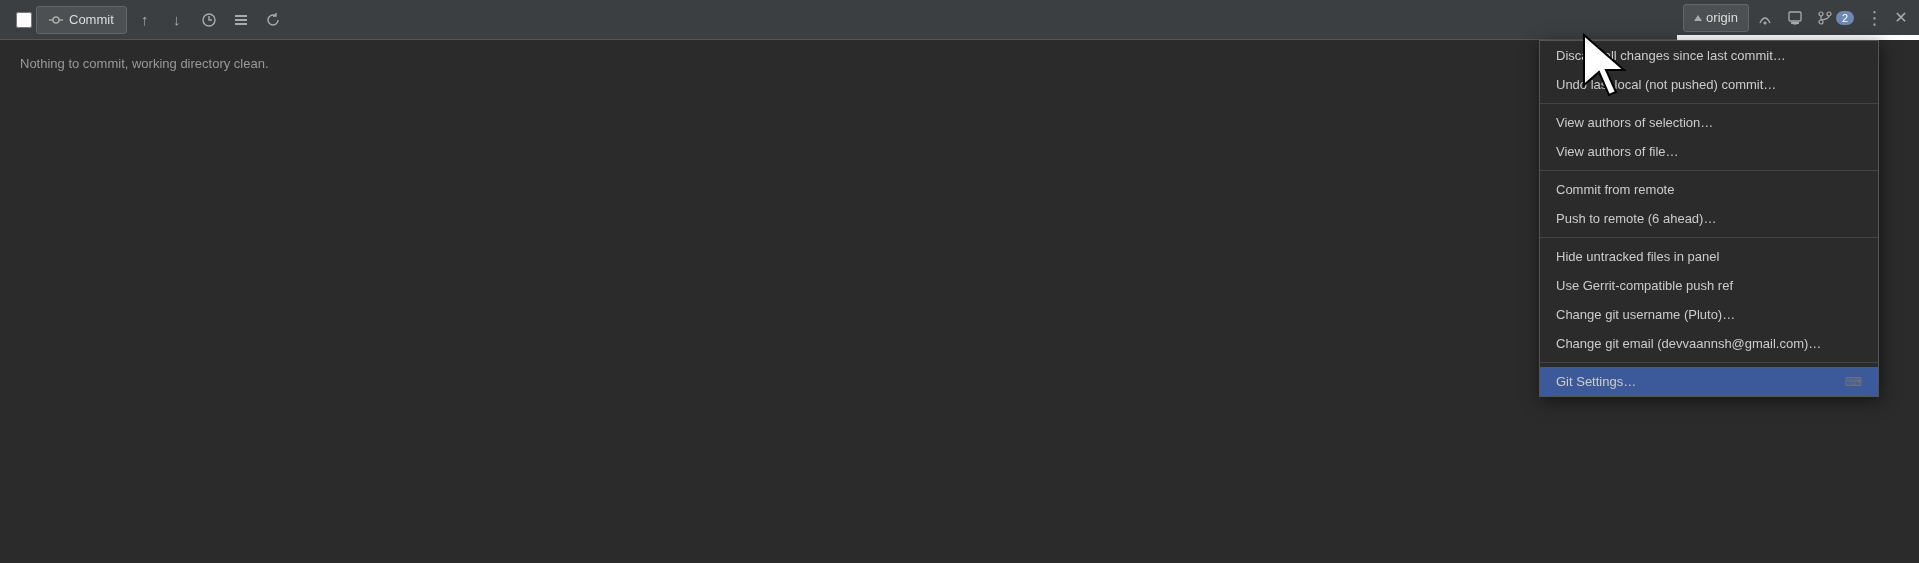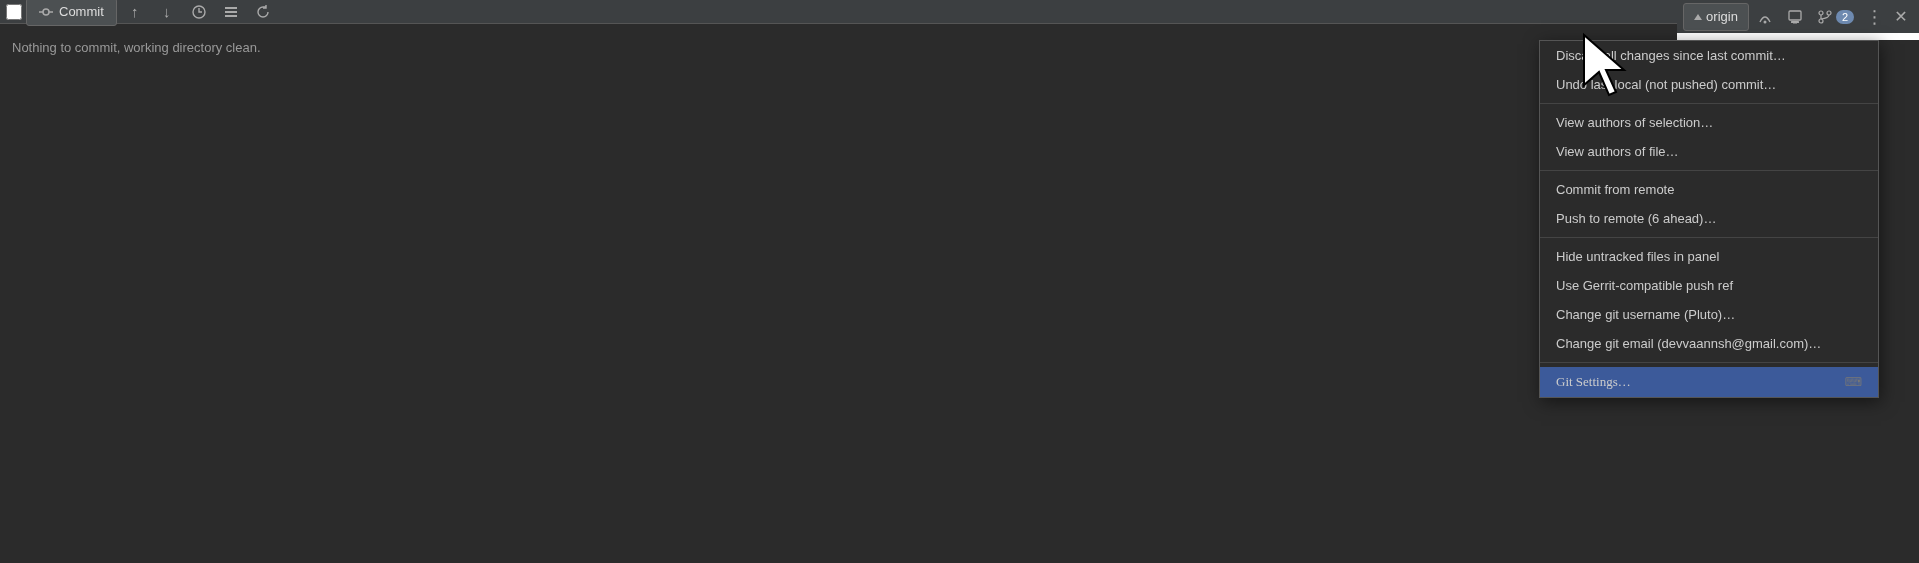--- a/index.html
+++ b/index.html
@@ -11,24 +11,24 @@
       width: 1919px;
       height: 563px;
       overflow: hidden;
       position: relative;
     }
 
     
     .toolbar {
       display: flex;
       align-items: center;
-      height: 24px;
+      height: 40px;
       background: #3c3f41;
       border-bottom: 1px solid #555;
-      padding: 0 6px;
+      padding: 0 16px;
       gap: 4px;
     }
 
     .toolbar-checkbox {
       width: 16px;
       height: 16px;
       accent-color: #555;
     }
 
     .commit-btn {
@@ -67,21 +67,21 @@
 
     
     .right-toolbar {
       position: absolute;
       top: 0;
       right: 0;
       display: flex;
       align-items: center;
       height: 40px;
       background: #3c3f41;
-      border-bottom: 7px solid #ffffff;
+      border-bottom: 5px solid #ffffff;
       padding: 0 6px;
       gap: 2px;
     }
 
     .origin-btn {
       display: flex;
       align-items: center;
       gap: 4px;
       background: #4c5052;
       border: 1px solid #666;
@@ -133,21 +133,21 @@
       height: 28px;
       background: transparent;
       border: none;
       cursor: pointer;
       color: #aaa;
       font-size: 16px;
     }
 
     
     .main-content {
-      padding: 16px 12px;
+      padding: 16px 20px;
       color: #999;
       font-size: 13px;
     }
 
     
     .dropdown-menu {
       position: absolute;
       top: 40px;
       right: 40px;
       background: #2b2b2b;
@@ -159,21 +159,21 @@
 
     .menu-item {
       display: flex;
       align-items: center;
       padding: 7px 16px;
       color: #ccc;
       cursor: pointer;
       font-size: 13px;
       white-space: nowrap;
     }
-    .menu-item.active { background: #3c5a9a; font-family: Liberation Serif, serif; }
+    .menu-item.active { background: #3c5a9a; }
 
     .menu-divider {
       height: 1px;
       background: #444;
       margin: 4px 0;
     }
 
     .menu-item-keyboard {
       margin-left: auto;
       color: #777;

